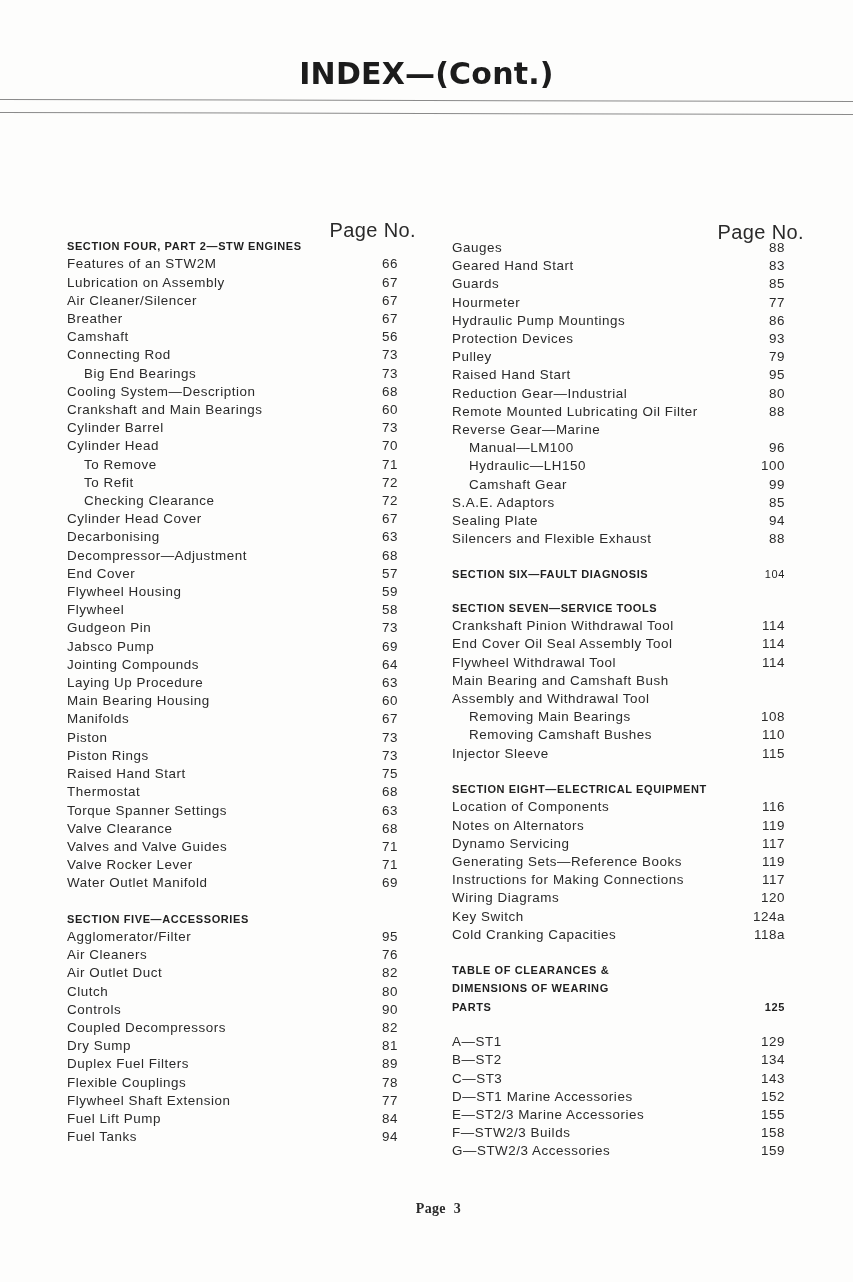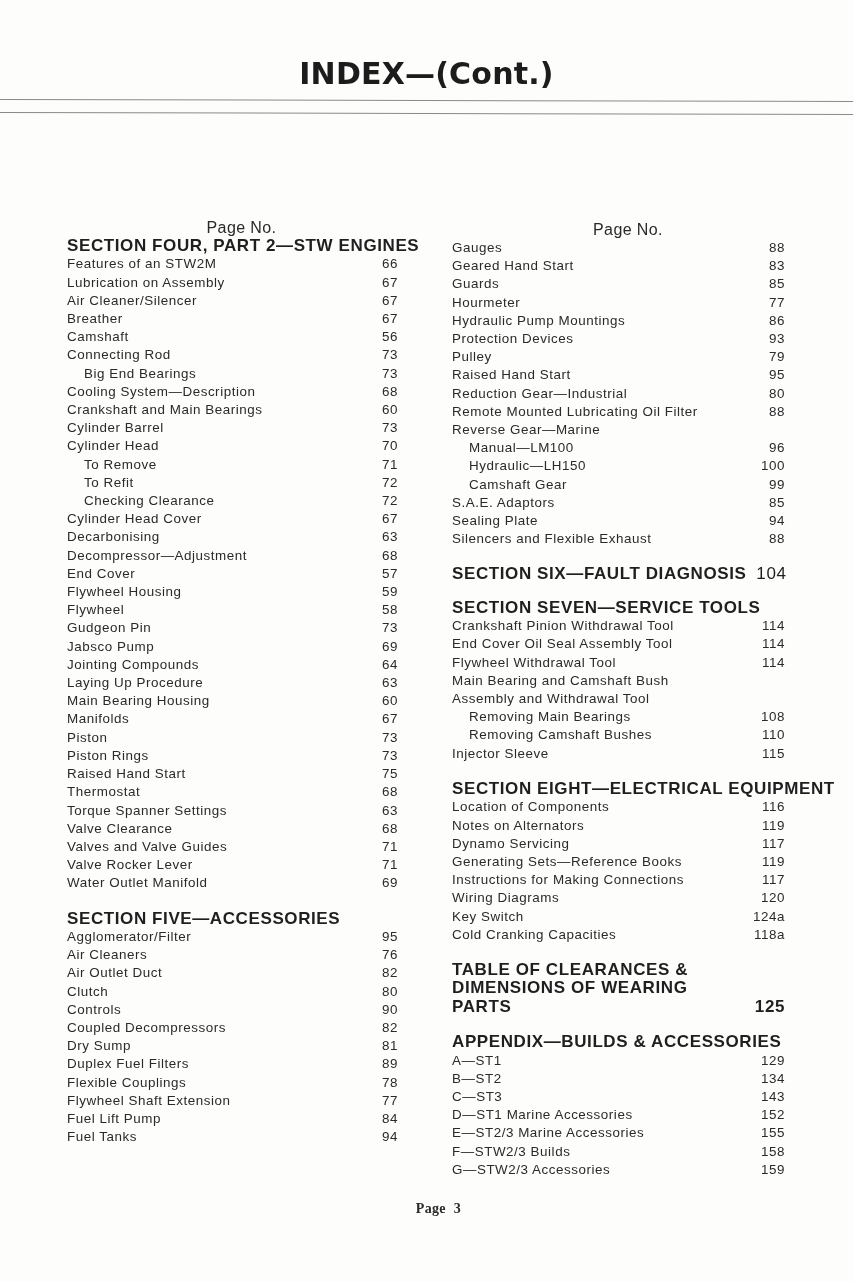--- a/index.html
+++ b/index.html
@@ -13,31 +13,31 @@
     letter-spacing:0.2px;
   }
   .rule { position:absolute; left:0; width:853px; height:1px; background:#8a8a8a; }
   .rule.r1 { top:100px; transform:rotate(0.13deg); }
   .rule.r2 { top:113px; transform:rotate(0.13deg); }
 
   .col { position:absolute; }
   .col.left { left:67px; top:219px; width:332px; }
   .col.right { left:452px; top:221px; width:350px; }
 
-  .pnhead { text-align:center; font-size:16px; height:18px; letter-spacing:0.4px; }
+  .pnhead { text-align:right; font-size:20px; height:18px; letter-spacing:0.4px; }
   .col.left .pnhead { padding-right:0px; margin-right:-17px; }
   .col.right .pnhead { margin-right:-2px; }
 
   .row { display:flex; justify-content:space-between; font-size:13.4px; line-height:18.2px; letter-spacing:0.55px; }
   .row .lbl { white-space:nowrap; }
   .row .pg { white-space:nowrap; text-align:right; min-width:40px; }
   .col.left .row .pg { margin-right:1px; }
   .col.right .row .pg { margin-right:17px; }
   .ind { padding-left:17px; }
-  .sec { font-weight:bold; font-size:17px; letter-spacing:0.6px; line-height:18.4px; color:#1f1f1f; }
+  .sec { font-weight:bold; font-size:11px; letter-spacing:0.6px; line-height:18.4px; color:#1f1f1f; }
   .gap { height:17px; }
   .gap.s { height:15px; }
 
   .pagefoot { position:absolute; top:1200px; left:0; width:853px; text-align:center; font-size:14px; font-weight:bold; color:#2a2a2a; letter-spacing:0.3px; }
   .pagefoot span { margin-left:24px;font-family:Liberation Serif, serif; }
 </style>
 </head>
 <body>
 
 <div class="title">INDEX—(Cont.)</div>
@@ -405,23 +405,20 @@
     <span class="lbl">TABLE OF CLEARANCES &amp;</span>
   </div>
   <div class="row sec">
     <span class="lbl">DIMENSIONS OF WEARING</span>
   </div>
   <div class="row sec">
     <span class="lbl">PARTS</span>
     <span class="pg" style="font-weight:bold">125</span>
   </div>
   <div class="gap"></div>
-  <div class="row sec">
-    <span class="lbl">APPENDIX—BUILDS &amp; ACCESSORIES</span>
-  </div>
   <div id="right-app">
       <div class="row">
         <span class="lbl">A—ST1</span>
         <span class="pg">129</span>
       </div>
       <div class="row">
         <span class="lbl">B—ST2</span>
         <span class="pg">134</span>
       </div>
       <div class="row">

